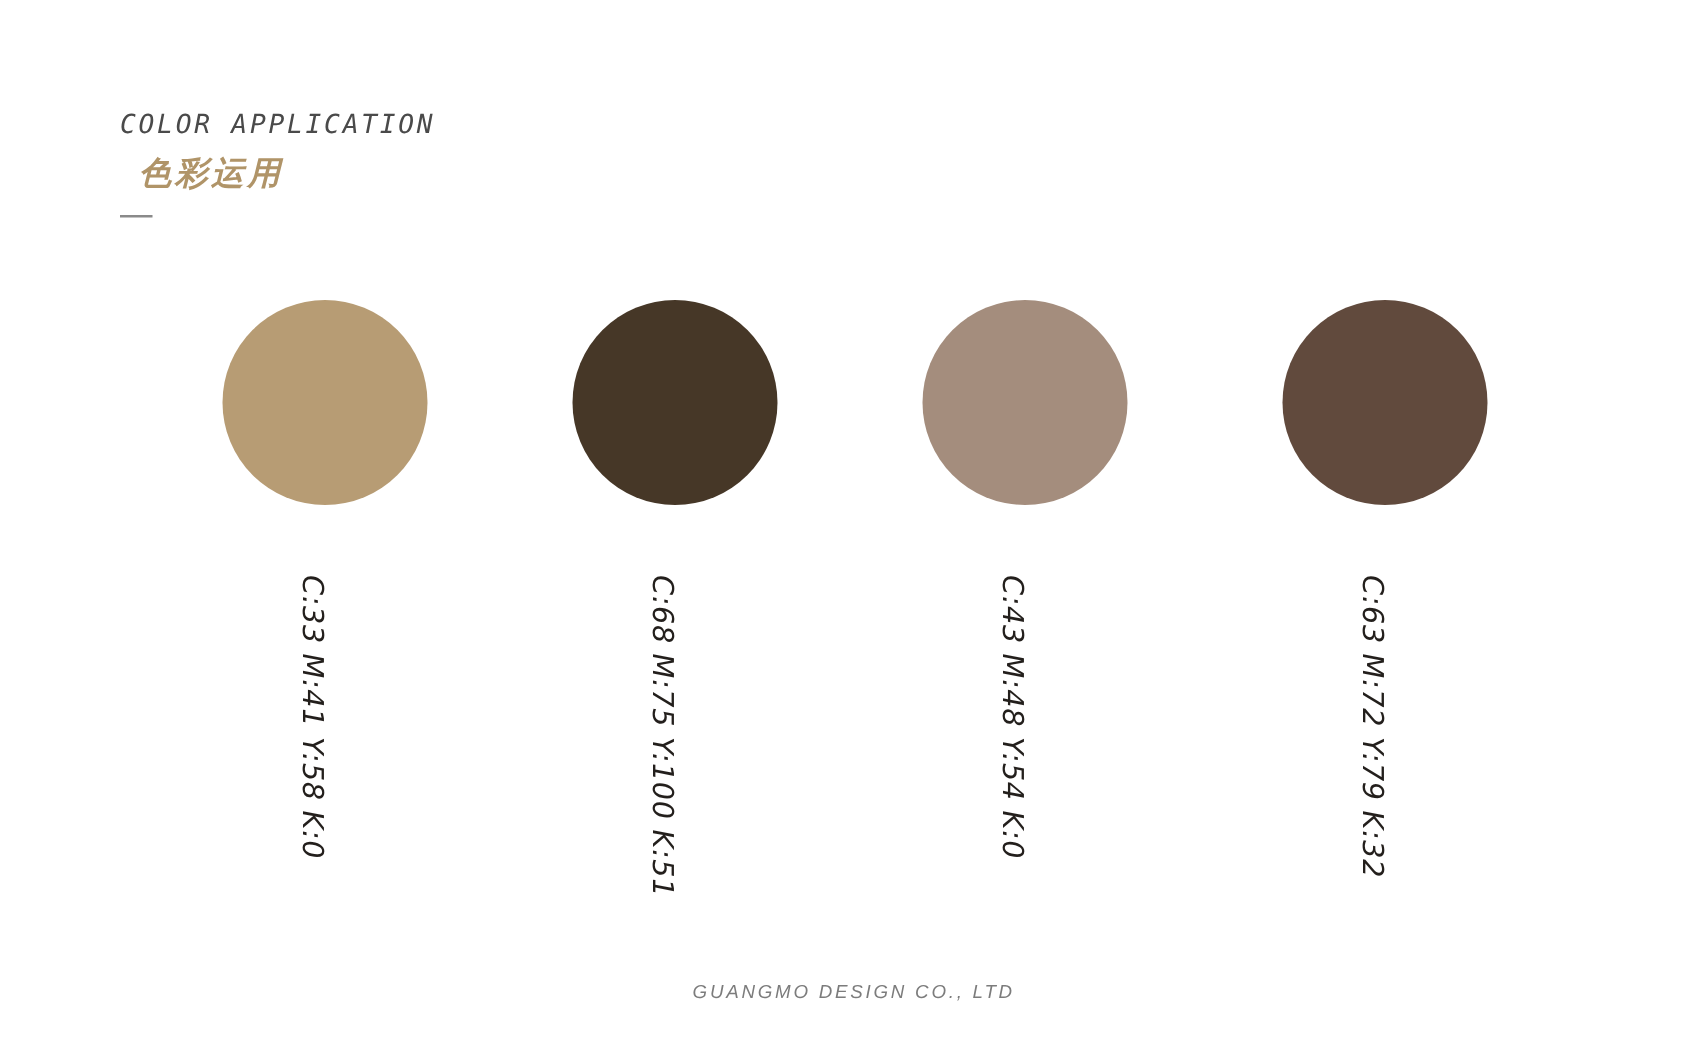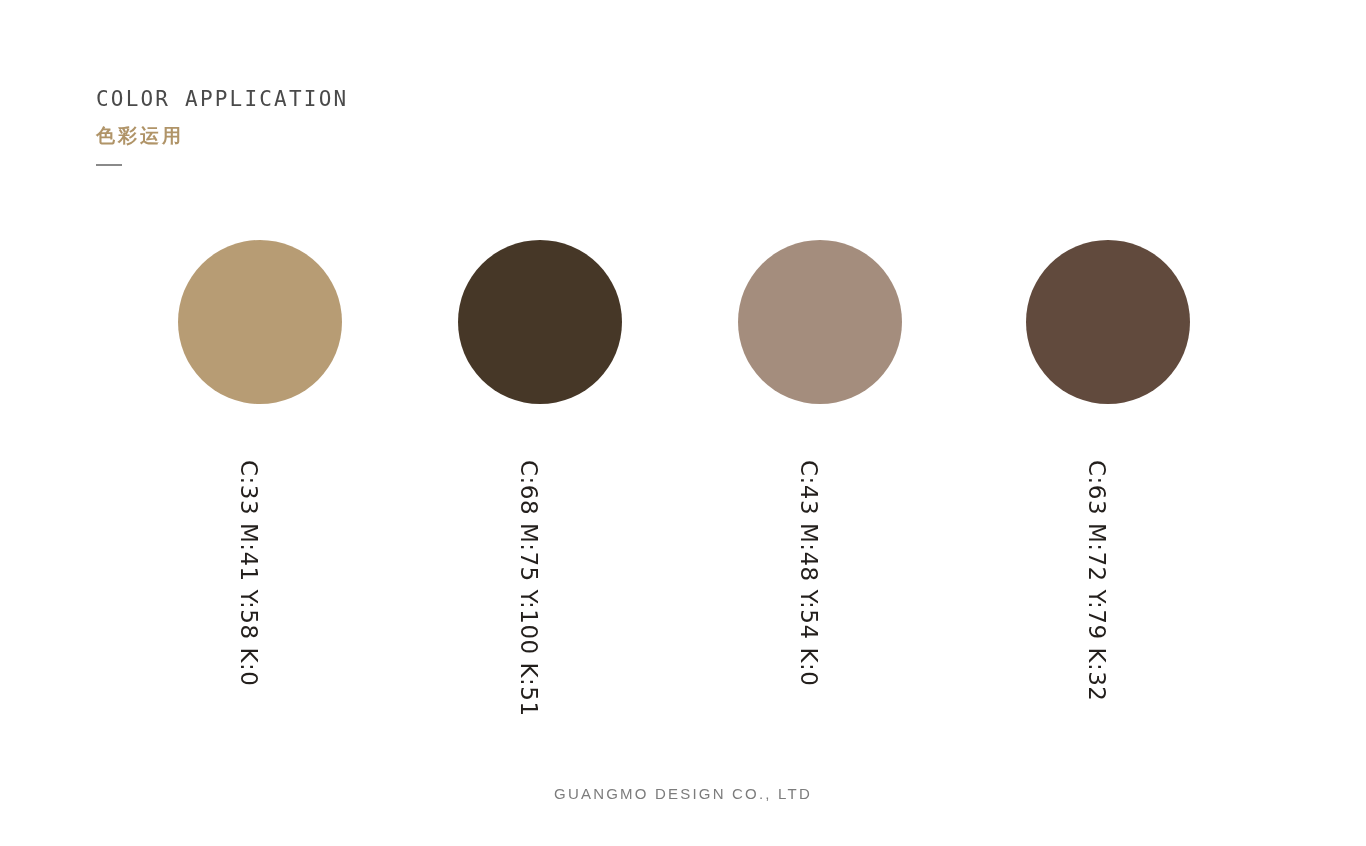--- a/index.html
+++ b/index.html
@@ -37,25 +37,25 @@
     letter-spacing: 2.2px;
     color: #4a4a4a;
     font-weight: 400;
     line-height: 1.1;
     margin: 0;
     white-space: nowrap;
   }
 
   #page-subtitle {
     font-family: "DejaVu Serif", "Liberation Serif", serif;
-    font-size: 19px;
+    font-size: 26px;
     letter-spacing: 3px;
     color: #b09468;
     font-weight: 700;
-    margin: 0;
+    margin: 15px;
     margin-top: 14px;
     line-height: 1.1;
     white-space: nowrap;
   }
 
   #title-rule {
     margin-top: 18px;
     width: 26px;
     height: 2px;
     background: #8a8a8a;
@@ -118,21 +118,21 @@
     font-family: "Liberation Sans", sans-serif;
     font-size: 15px;
     letter-spacing: 2.2px;
     color: #7c7c7c;
     white-space: nowrap;
   }
 </style>
 </head>
 <body>
 
-<div id="page" style="background: rgb(255, 255, 255);">
+<div id="page" style="background: rgb(255, 255, 255); font-style: italic;">
 
   <div id="header-block">
     <div id="page-title" style="color: rgb(74, 74, 74);">COLOR APPLICATION</div>
     <div id="page-subtitle" style="color: rgb(176, 148, 104);">色彩运用</div>
     <div id="title-rule" style="background: rgb(138, 138, 138);"></div>
   </div>
 
   <div id="swatch-row">
 
     <div class="swatch" style="left:178px;">

